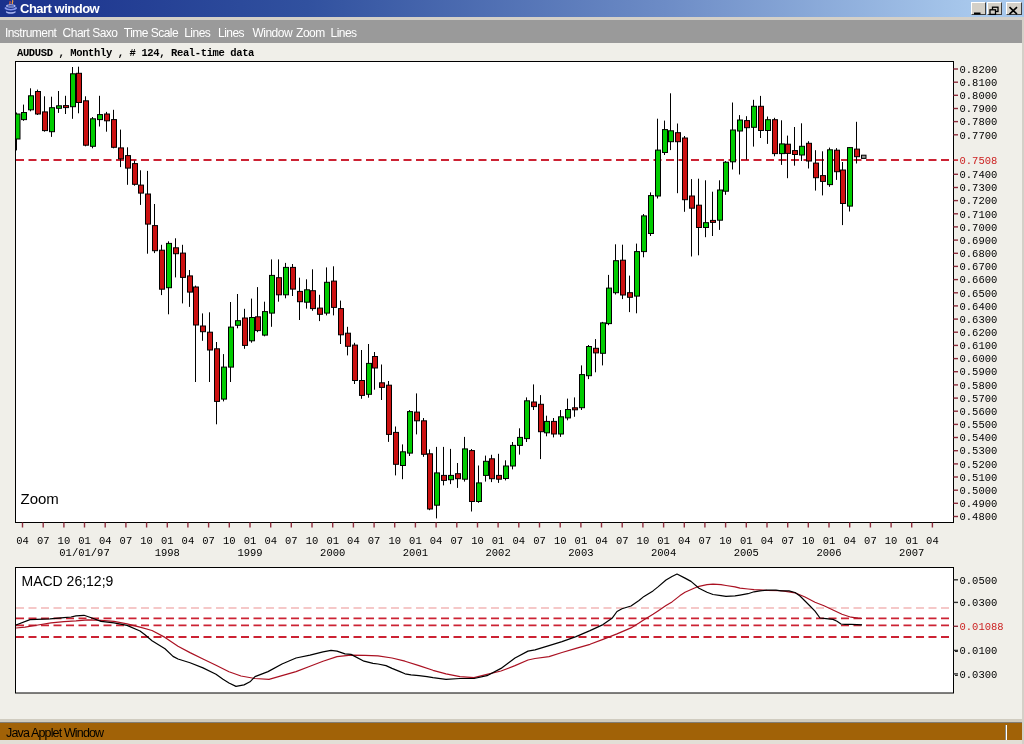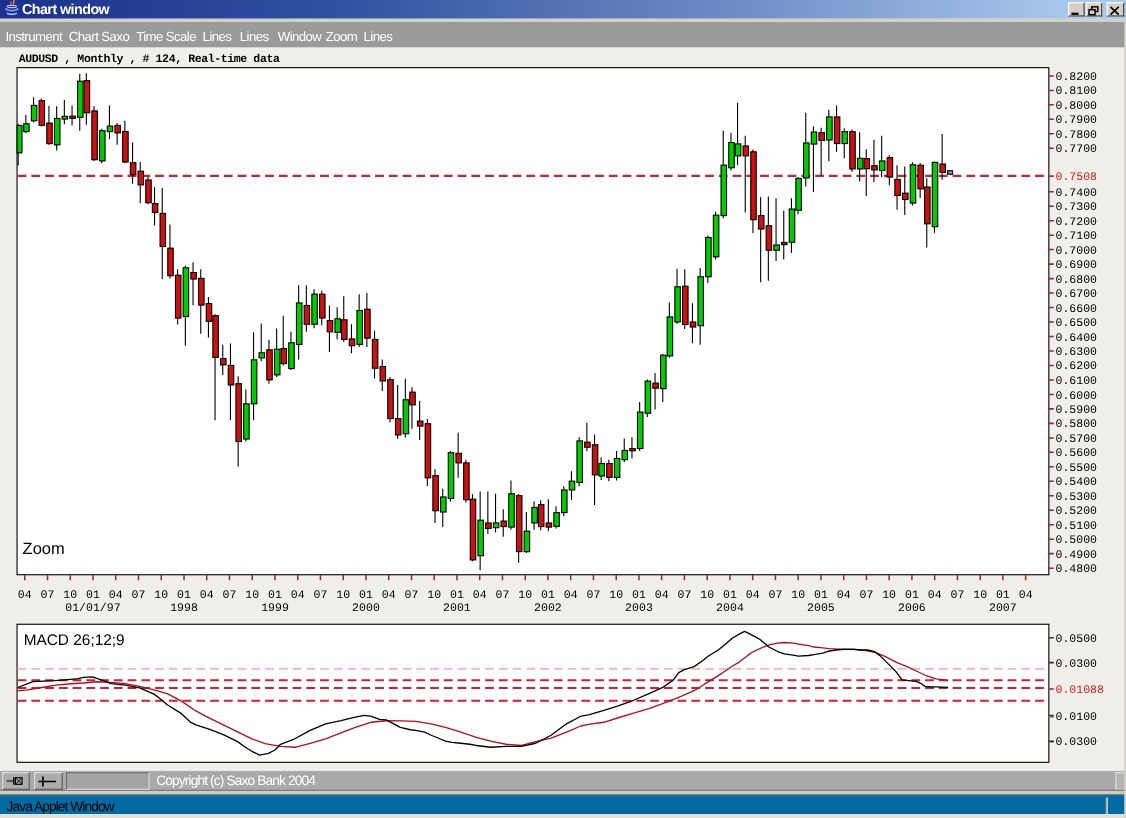--- a/index.html
+++ b/index.html
@@ -9,21 +9,21 @@
 .wbtn{top:2px;width:15px;height:13px;background:#d4d0c8;border-top:1px solid #ffffff;border-left:1px solid #ffffff;border-right:1px solid #404040;border-bottom:1px solid #404040;box-sizing:border-box;}
 #strip{left:0;top:17px;width:1024px;height:3px;background:#d4d0c8;}
 #menubar{left:0;top:20px;width:1024px;height:23px;background:#9a9a9a;}
 .mi{top:6px;color:#ffffff;font-size:12px;letter-spacing:-0.52px;white-space:pre;}
 #toolbar{left:0;top:700px;width:1024px;height:19px;background:#a9a9a9;border-top:1px solid #e8e8e8;border-bottom:1px solid #6e6e6e;box-sizing:border-box;}
 .tbtn{top:1px;height:16px;background:#acacac;border-top:1px solid #e0e0e0;border-left:1px solid #e0e0e0;border-right:1px solid #585858;border-bottom:1px solid #585858;box-sizing:border-box;}
 #ttrack{left:60px;top:1px;width:76px;height:16px;background:#a4a4a4;border-top:1px solid #6e6e6e;border-left:1px solid #6e6e6e;border-right:1px solid #dddddd;border-bottom:1px solid #dddddd;box-sizing:border-box;}
 #copyr{left:142px;top:2px;color:#ffffff;font-size:12.5px;letter-spacing:-0.8px;}
 #tright{left:1014px;top:1px;width:14px;height:16px;background:#b4b4b4;border-left:1px solid #e0e0e0;border-top:1px solid #e0e0e0;box-sizing:border-box;}
 #sb0{left:0;top:719px;width:1024px;height:3px;background:#d0ccc0;}
-#statusbar{left:0;top:722px;width:1024px;height:22px;background:#0369a1;border-top:1px solid #827d74;box-sizing:border-box;}
+#statusbar{left:0;top:722px;width:1024px;height:22px;background:#a16207;border-top:1px solid #827d74;box-sizing:border-box;}
 #sbtext{left:6px;top:3px;color:#000000;font-size:12.5px;letter-spacing:-0.85px;}
 #sbsep1{left:1005px;top:2px;width:1px;height:15px;background:#8a8a82;}
 #sbsep2{left:1006px;top:2px;width:1px;height:15px;background:#ffffff;}
 #sbbot{left:0;top:740px;width:1024px;height:4px;background:#e2dfd6;}
 #redge{left:1022px;top:17px;width:2px;height:727px;background:#d4d0c8;}
 </style></head>
 <body>
 <div id="page">
 <div id="titlebar" class="abs">
 <svg class="abs" style="left:3px;top:0px" width="16" height="16" viewBox="0 0 16 16">
@@ -492,39 +492,20 @@
       <text x="959.5" y="583.5" font-family="Liberation Mono" font-size="10.5" fill="#000000">0.0500</text>
       <line x1="953.5" y1="602.4" x2="958" y2="602.4" stroke="#333333" stroke-width="1.4"></line>
       <text x="959.5" y="606.1" font-family="Liberation Mono" font-size="10.5" fill="#000000">0.0300</text>
       <line x1="953.5" y1="626.3" x2="958" y2="626.3" stroke="#8e2e3e" stroke-width="1.4"></line>
       <text x="959.5" y="630.0" font-family="Liberation Mono" font-size="10.5" fill="#cc2222">0.01088</text>
       <line x1="953.5" y1="650.4" x2="958" y2="650.4" stroke="#333333" stroke-width="1.4"></line>
       <text x="953.2" y="654.1" font-family="Liberation Mono" font-size="10.5" fill="#000000">-0.0100</text>
       <line x1="953.5" y1="673.9" x2="958" y2="673.9" stroke="#333333" stroke-width="1.4"></line>
       <text x="953.2" y="677.6" font-family="Liberation Mono" font-size="10.5" fill="#000000">-0.0300</text>
 </svg>
-<div id="toolbar" class="abs">
-<div class="tbtn abs" style="left:2px;width:25px">
-<svg width="23" height="14" viewBox="0 0 23 14">
-          <path d="M3 7 L9 7" stroke="#000" stroke-width="1.1"></path>
-          <path d="M9.5 3.5 L9.5 10.5" stroke="#000" stroke-width="1.2"></path>
-          <rect x="11" y="4" width="6" height="6" fill="none" stroke="#000" stroke-width="1.1"></rect>
-          <path d="M11.5 4.5 L16.5 9.5 M16.5 4.5 L11.5 9.5" stroke="#000" stroke-width="0.9"></path>
-        </svg>
-</div>
-<div class="tbtn abs" style="left:31px;width:25.5px">
-<svg width="23" height="14" viewBox="0 0 23 14">
-          <path d="M3 7.5 L19 7.5" stroke="#000" stroke-width="1.5"></path>
-          <path d="M7 3 L7 12" stroke="#000" stroke-width="1.5"></path>
-        </svg>
-</div>
-<div id="ttrack" class="abs"></div>
-<span id="copyr" class="abs">Copyright (c) Saxo Bank 2004</span>
-<div id="tright" class="abs"></div>
-</div>
 <div id="sb0" class="abs"></div>
 <div id="statusbar" class="abs">
 <span id="sbtext" class="abs">Java Applet Window</span>
 <div id="sbsep1" class="abs"></div>
       <div id="sbsep2" class="abs"></div>
 </div>
 <div id="sbbot" class="abs"></div>
 <div id="redge" class="abs"></div>
 </div>
 </body></html>

